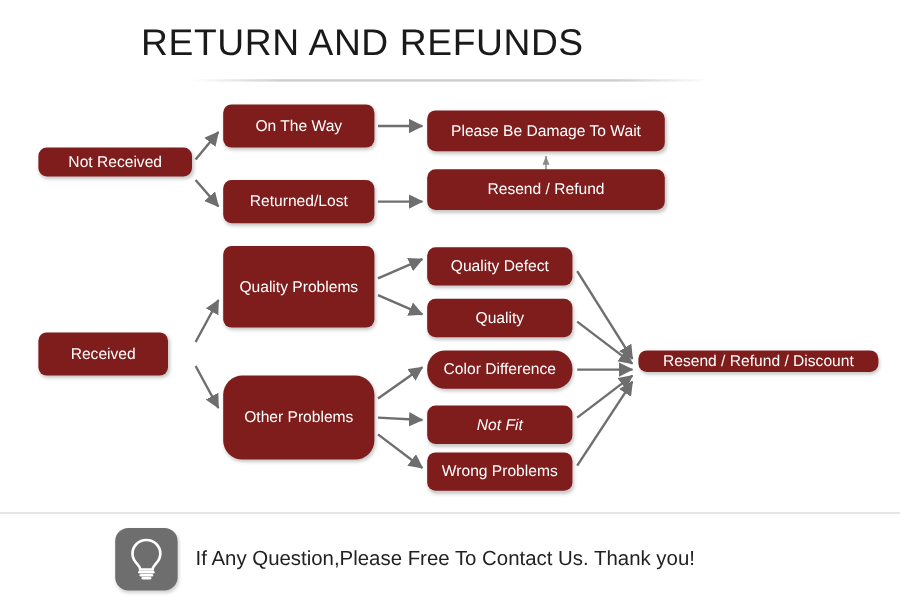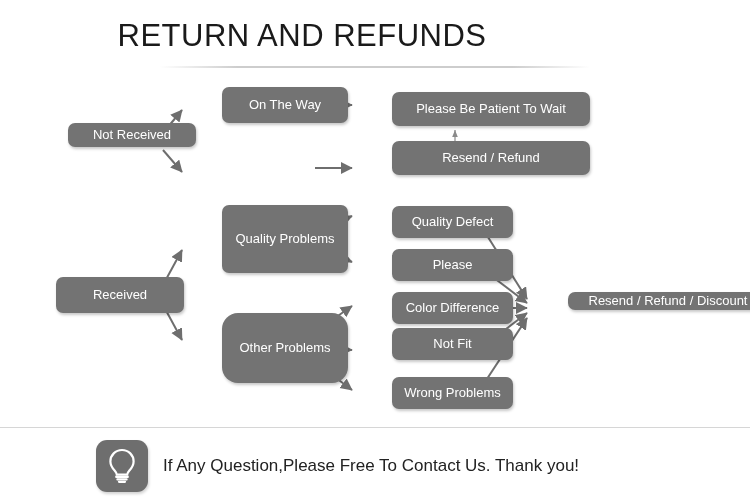--- a/index.html
+++ b/index.html
@@ -43,33 +43,32 @@
         rgba(222,222,222,0) 0%,
         rgba(205,205,205,1) 18%,
         rgba(205,205,205,1) 82%,
         rgba(222,222,222,0) 100%);
   }
 
   
   .node {
     position: absolute;
     box-sizing: border-box;
-    background: #737373;
+    background: #7f1d1d;
     border-radius: 7px;
     color: #ffffff;
     font-size: 13px;
     display: flex;
     align-items: center;
     justify-content: center;
     text-align: center;
     box-shadow: 1px 2px 3px rgba(0,0,0,0.22);
     line-height: 1.2;
     padding: 0 6px;
     white-space: nowrap;
-    margin-left: 36px;
   }
 
   
   #arrows {
     position: absolute;
     left: 0;
     top: 0;
     width: 750px;
     height: 500px;
     pointer-events: none;
@@ -152,31 +151,32 @@
       <line x1="481" y1="308" x2="527" y2="308"></line>
       <line x1="481" y1="348" x2="527" y2="313"></line>
       <line x1="481" y1="388" x2="527" y2="318"></line>
     </g>
 
     <line x1="455" y1="150" x2="455" y2="130" stroke="#8a8a8a" stroke-width="1.2" fill="none" marker-end="url(#ah-thin)"></line>
   </svg>
 
   <div class="node" style="left:32px;  top:123px; width:128px; height:24px;">Not Received</div>
   <div class="node" style="left:186px; top:87px;  width:126px; height:36px;">On The Way</div>
-  <div class="node" style="left:356px; top:92px;  width:198px; height:34px;">Please Be Patient To Wait</div>
+  <div class="node" style="left:186px; top:150px; width:126px; height:36px;">Returned/Lost</div>
+  <div class="node" style="left:356px; top:92px;  width:198px; height:34px;">Please Be Damage To Wait</div>
   <div class="node" style="left:356px; top:141px; width:198px; height:34px;">Resend / Refund</div>
 
-  <div class="node" style="left:20px;  top:277px; width:128px; height:36px;">Received</div>
+  <div class="node" style="left:32px;  top:277px; width:108px; height:36px;">Received</div>
   <div class="node" style="left:186px; top:205px; width:126px; height:68px;">Quality Problems</div>
   <div class="node" style="left:186px; top:313px; width:126px; height:70px;border-radius:16px;">Other Problems</div>
 
   <div class="node" style="left:356px; top:206px; width:121px; height:32px;">Quality Defect</div>
-  <div class="node" style="left:356px; top:249px; width:121px; height:32px;">Please</div>
-  <div class="node" style="left:356px; top:292px; width:121px; height:32px;">Color Difference</div>
-  <div class="node" style="left:356px; top:328px; width:121px; height:32px;">Not Fit</div>
+  <div class="node" style="left:356px; top:249px; width:121px; height:32px;">Quality</div>
+  <div class="node" style="left:356px; top:292px; width:121px; height:32px;border-radius:15px;">Color Difference</div>
+  <div class="node" style="left:356px; top:338px; width:121px; height:32px;font-style:italic;">Not Fit</div>
   <div class="node" style="left:356px; top:377px; width:121px; height:32px;">Wrong Problems</div>
 
   <div class="node" style="left:532px; top:292px; width:200px; height:18px;">Resend / Refund / Discount</div>
 
   <div id="footer-divider"></div>
   <div id="footer">
     <div id="bulb-tile">
       <svg width="34" height="38" viewBox="0 0 34 38" fill="none" stroke="#ffffff" stroke-width="2.2" stroke-linecap="round">
         <path d="M17 3 C10.4 3 5.4 8.2 5.4 14.4 C5.4 18.6 7.6 21.2 9.6 23.4
                  C11.1 25.1 11.8 26.2 11.8 27.6 L22.2 27.6 C22.2 26.2 22.9 25.1

